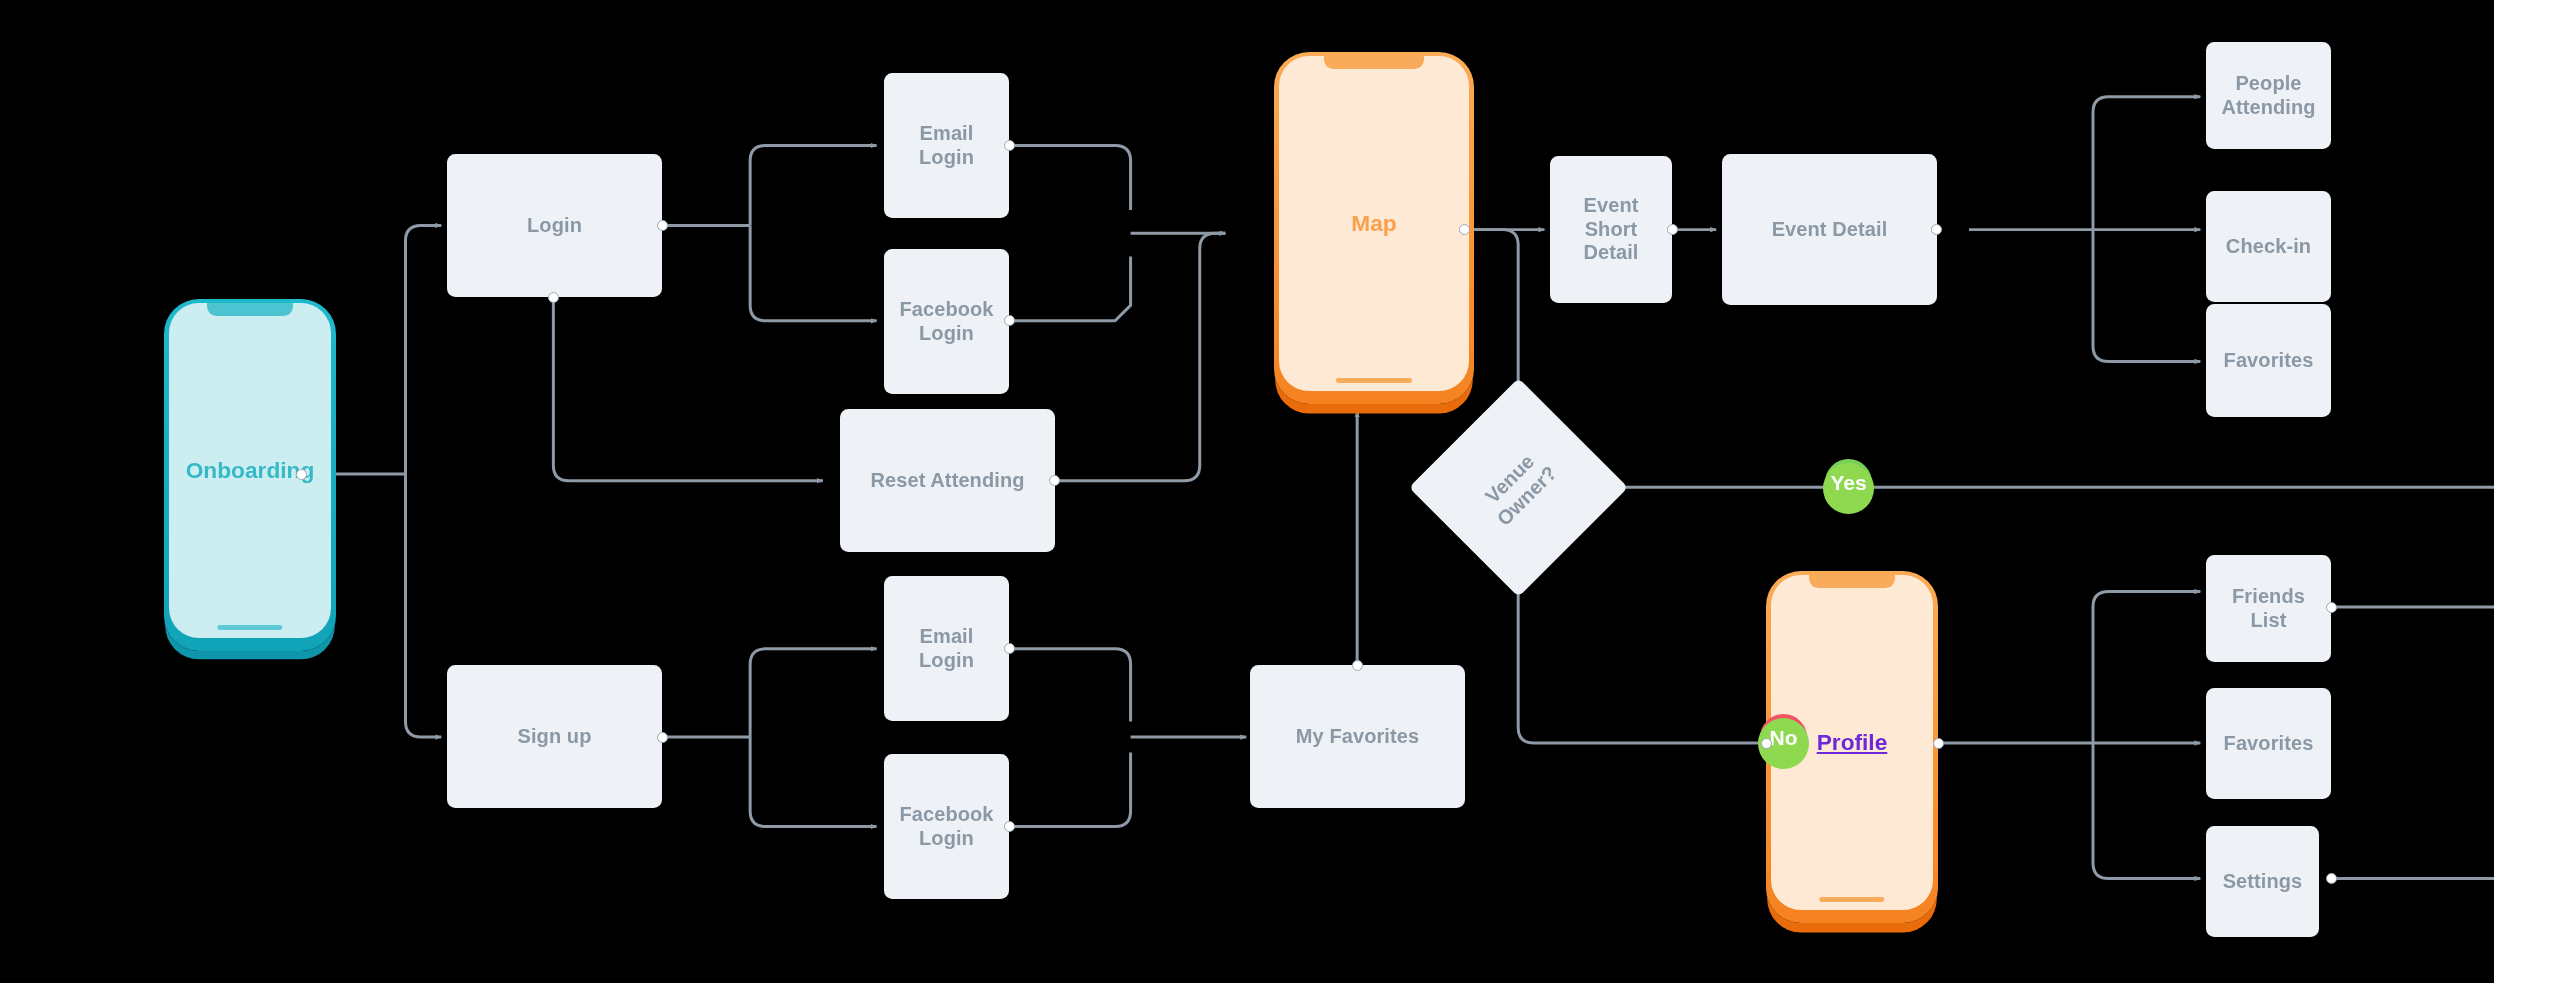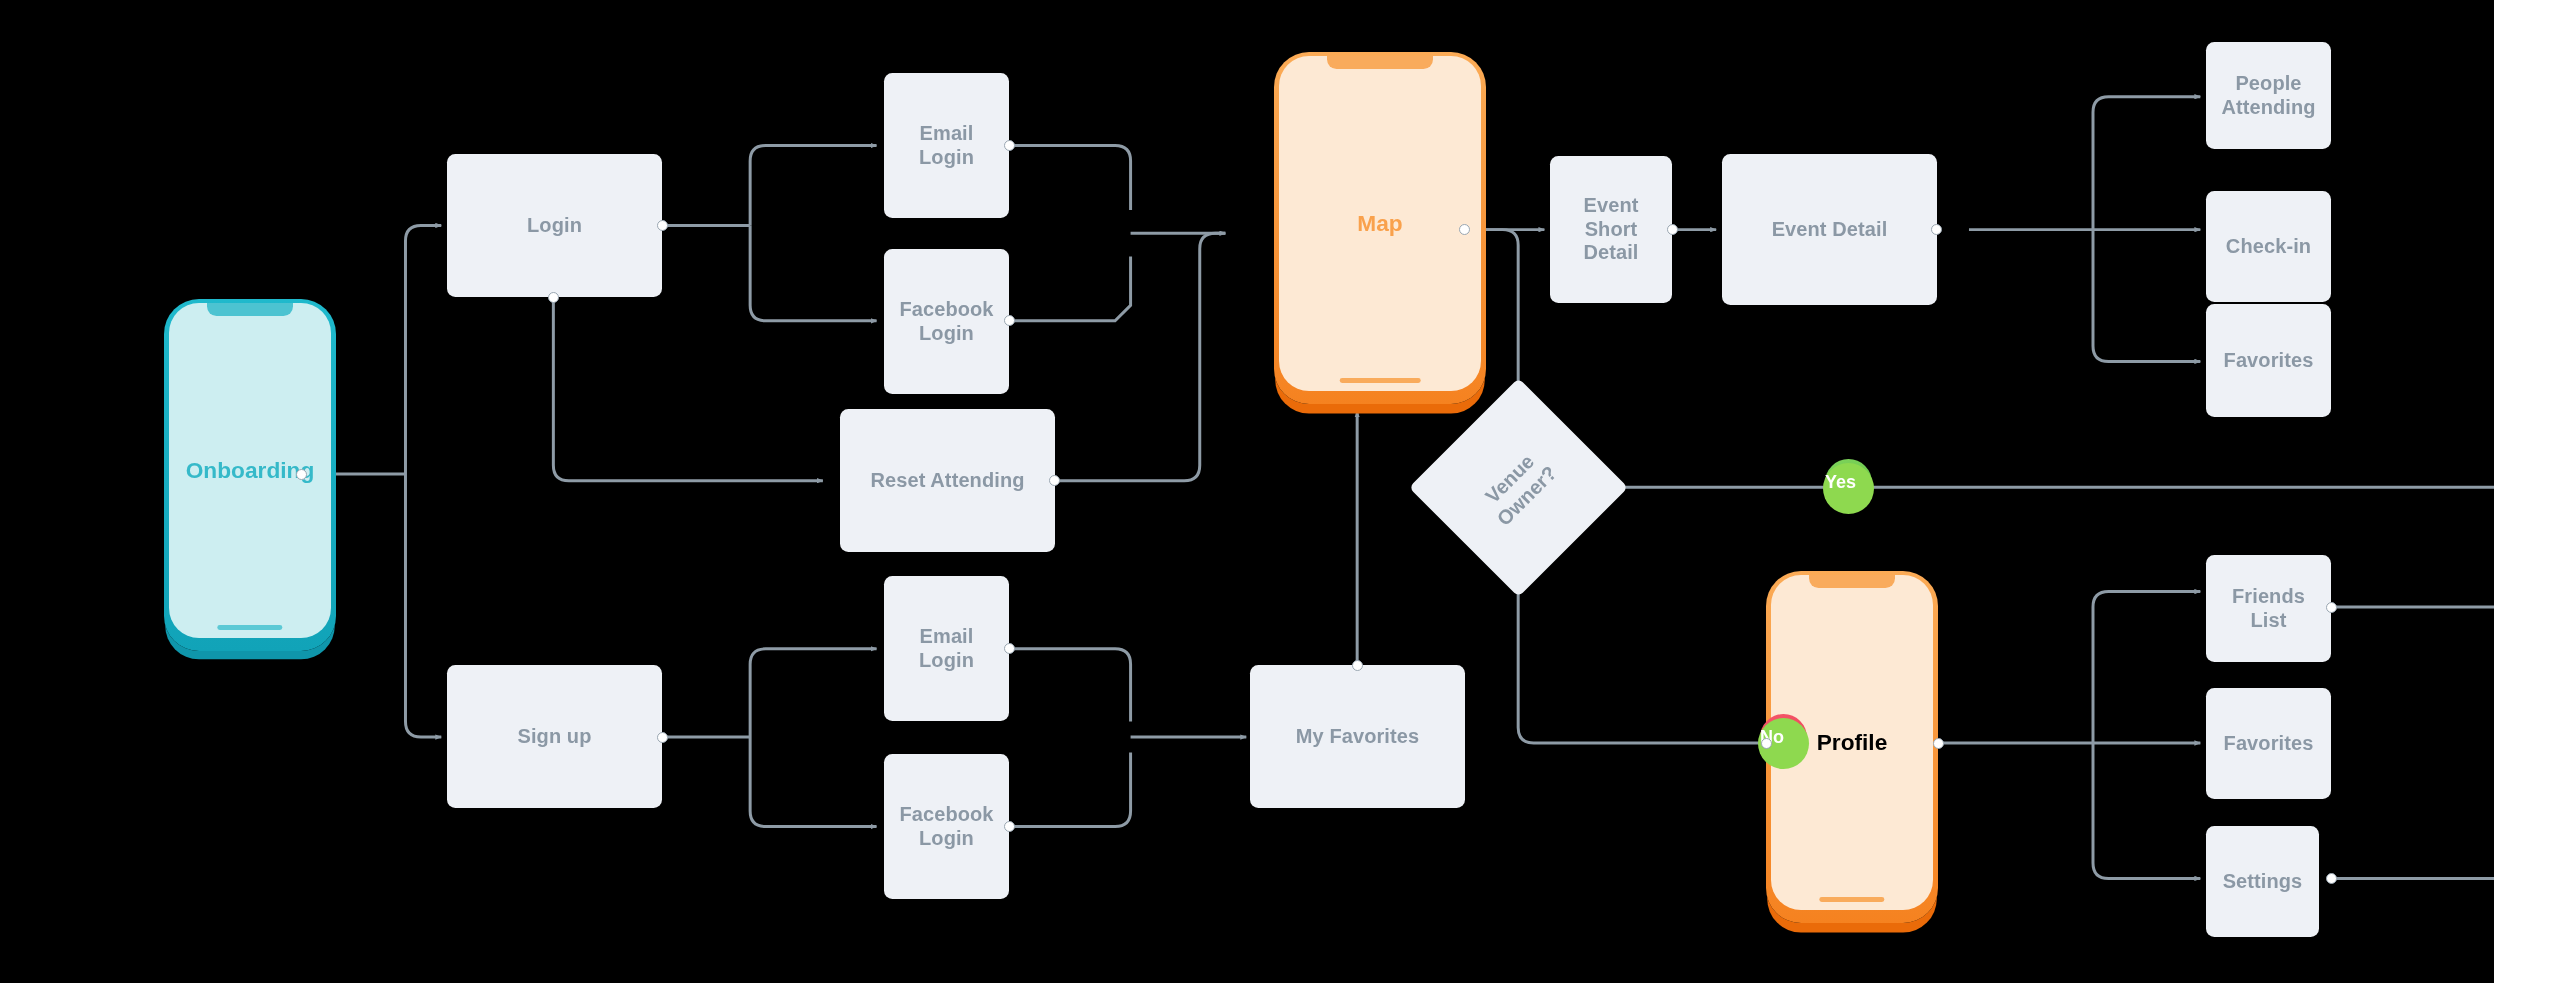--- a/index.html
+++ b/index.html
@@ -11,22 +11,22 @@
   .box{background:#eef1f6;border-radius:8.3px;color:#8b98a5;font-size:20px;font-weight:700;line-height:1.18;letter-spacing:0.1px;padding:6px 6px;}
   .diamond{width:155px;height:155px;background:#eef1f6;transform:rotate(45deg);border-radius:6px;}
   .diamond-label{position:absolute;inset:0;display:flex;align-items:center;justify-content:center;
      transform:rotate(-45deg);color:#8b98a5;font-size:20px;font-weight:700;line-height:1.18;text-align:center;}
   .phone{position:absolute;}
   .phone .frame{position:absolute;inset:0;border-radius:35px;}
   .phone .screen{position:absolute;left:5.4px;right:5.4px;top:4.2px;bottom:13px;border-radius:30px;
      display:flex;align-items:center;justify-content:center;font-size:22.7px;font-weight:700;}
   .phone .notch{position:absolute;left:50%;transform:translateX(-50%);top:4.2px;width:50%;height:13px;border-radius:0 0 9.5px 9.5px;}
   .phone .home{position:absolute;left:50%;transform:translateX(-50%);bottom:21.5px;width:38%;height:4.2px;border-radius:2.4px;}
-  .badge{position:absolute;border-radius:50%;display:flex;align-items:center;justify-content:flex-start;
-     color:#ffffff;font-size:18px;font-weight:700;z-index:6;}
+  .badge{position:absolute;border-radius:50%;display:flex;align-items:center;justify-content:center;
+     color:#ffffff;font-size:21px;font-weight:700;z-index:6;}
   .badge .shadowdisc{position:absolute;border-radius:50%;z-index:-1;}
   .dot{position:absolute;width:11.3px;height:11.3px;border-radius:50%;background:#ffffff;border:1.8px solid #9aa7b2;box-sizing:border-box;z-index:7;}
   #fadeR{position:absolute;left:2494px;top:0;width:82px;height:984px;background:#ffffff;z-index:8;}
 </style>
 </head>
 <body>
 
 <div id="stage">
   <div id="canvas"></div>
 
@@ -102,32 +102,32 @@
 
   <div class="phone" style="left:132px;top:299px;width:172px;height:352px;margin-left:32px;">
     <div class="frame" style="background:linear-gradient(180deg,#1fb9cc 0%,#11a3b8 100%);box-shadow:0 9.5px 0 -1.2px #0f96ab;"></div>
     <div class="screen" style="background:#cdeef1;color:#35b9c9;">
       <span>Onboarding</span>
     </div>
     <div class="notch" style="background:#4cc3d1;"></div>
     <div class="home" style="background:#5cc9d5;"></div>
   </div>
 
-  <div class="phone" style="left:1274px;top:52px;width:200px;height:352px;padding-left:12px;">
+  <div class="phone" style="left:1274px;top:52px;width:200px;height:352px;">
     <div class="frame" style="background:linear-gradient(180deg,#fbab56 0%,#f58220 100%);box-shadow:0 10.7px 0 -1.2px #ea6b09;"></div>
     <div class="screen" style="background:#fde9d4;color:#f9a14c;">
       <span>Map</span>
     </div>
     <div class="notch" style="background:#f9ab5c;"></div>
     <div class="home" style="background:#f9ab5c;"></div>
   </div>
 
   <div class="phone" style="left:1766px;top:571px;width:172px;height:352px;">
     <div class="frame" style="background:linear-gradient(180deg,#fbab56 0%,#f58220 100%);box-shadow:0 10.7px 0 -1.2px #ea6b09;"></div>
-    <div class="screen" style="background:#fde9d4;color:#000000;">
+    <div class="screen" style="background:#fde9d4;color:#6d28d9;text-decoration:underline;">
       <span>Profile</span>
     </div>
     <div class="notch" style="background:#f9ab5c;"></div>
     <div class="home" style="background:#f9ab5c;"></div>
   </div>
 
   <div class="node box" style="left:447px;top:154px;width:215px;height:143px;">
     <span>Login</span>
     </div>
 

